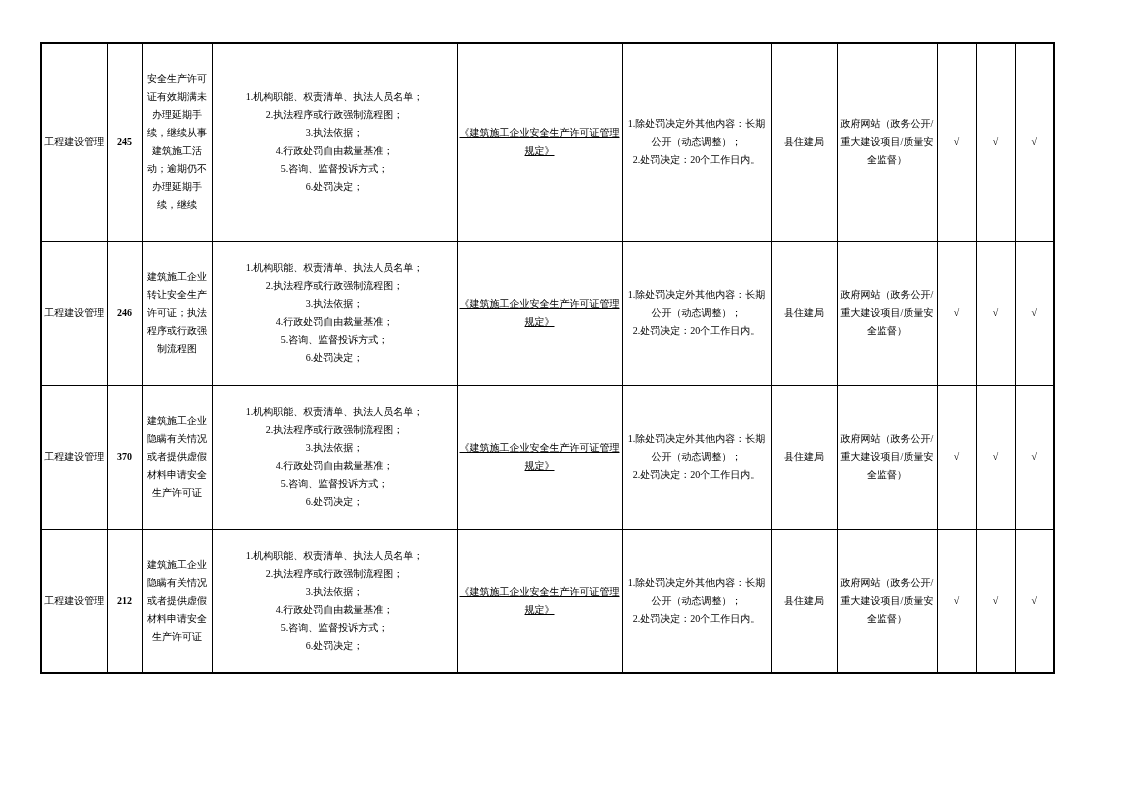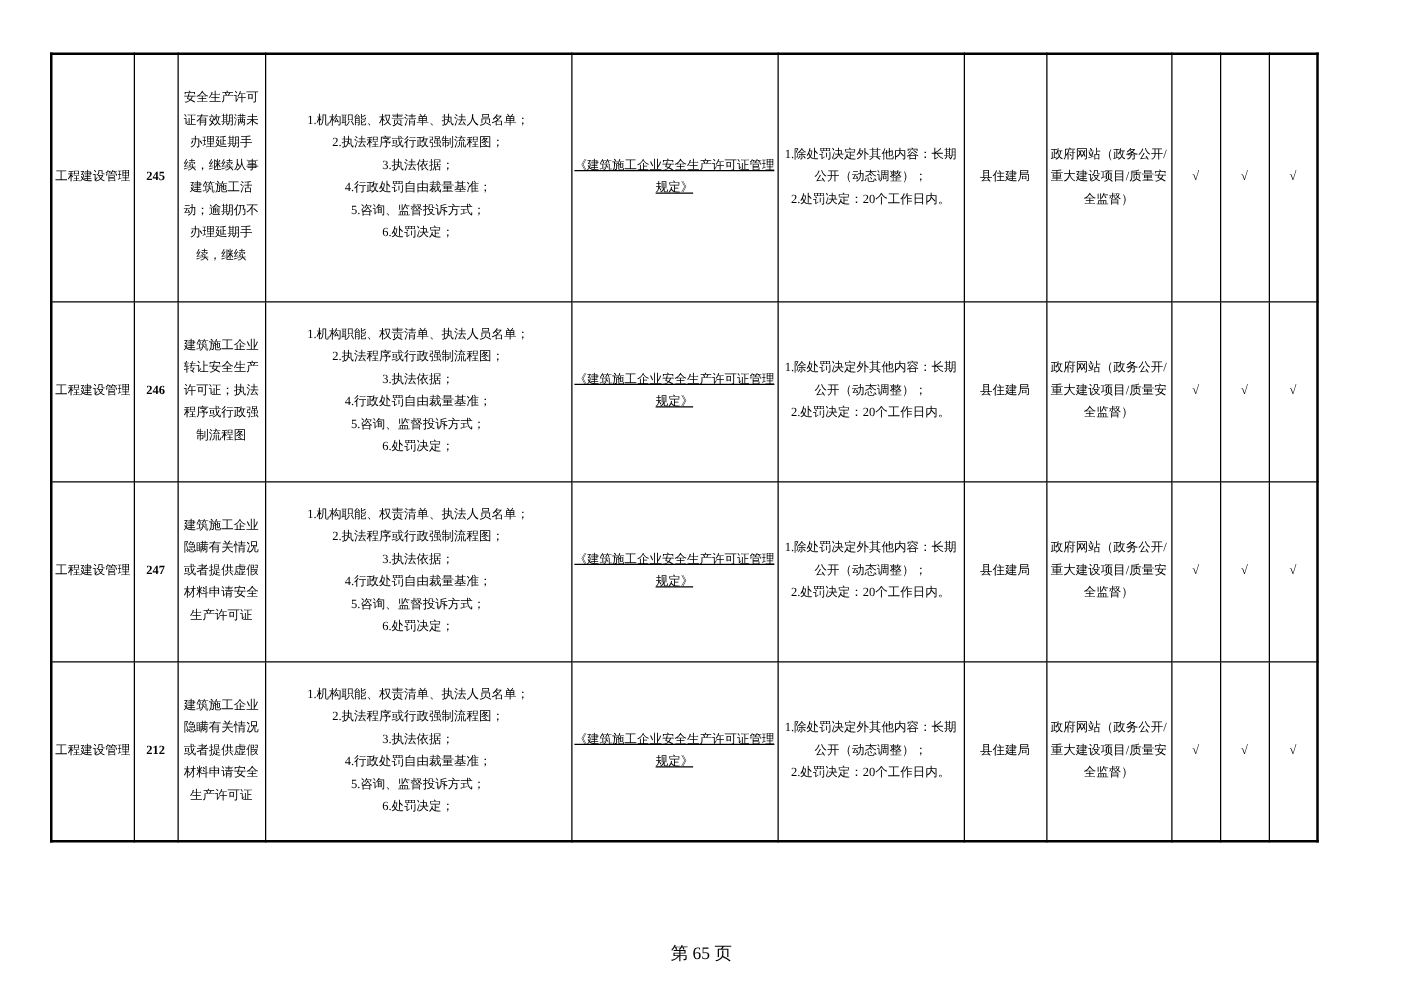--- a/index.html
+++ b/index.html
@@ -122,21 +122,21 @@
       </td>
       <td class="c-agency">县住建局</td>
       <td class="c-channel">政府网站（政务公开/重大建设项目/质量安全监督）</td>
       <td class="c-check">√</td>
       <td class="c-check">√</td>
       <td class="c-check">√</td>
     </tr>
 
     <tr class="row-std">
       <td class="c-category">工程建设管理</td>
-      <td class="c-seq">247</td>
+      <td class="c-seq">370</td>
       <td class="c-matter">建筑施工企业隐瞒有关情况或者提供虚假材料申请安全生产许可证</td>
       <td class="c-content">
         <div class="item-line">1.机构职能、权责清单、执法人员名单；</div>
         <div class="item-line">2.执法程序或行政强制流程图；</div>
         <div class="item-line">3.执法依据；</div>
         <div class="item-line">4.行政处罚自由裁量基准；</div>
         <div class="item-line">5.咨询、监督投诉方式；</div>
         <div class="item-line">6.处罚决定；</div>
       </td>
       <td class="c-basis">《建筑施工企业安全生产许可证管理规定》</td>
@@ -170,15 +170,14 @@
       </td>
       <td class="c-agency">县住建局</td>
       <td class="c-channel">政府网站（政务公开/重大建设项目/质量安全监督）</td>
       <td class="c-check">√</td>
       <td class="c-check">√</td>
       <td class="c-check">√</td>
     </tr>
   </tbody>
     </table>
 
-  <div class="footer">第 65 页</div>
 
 </div>
 
 </body></html>

